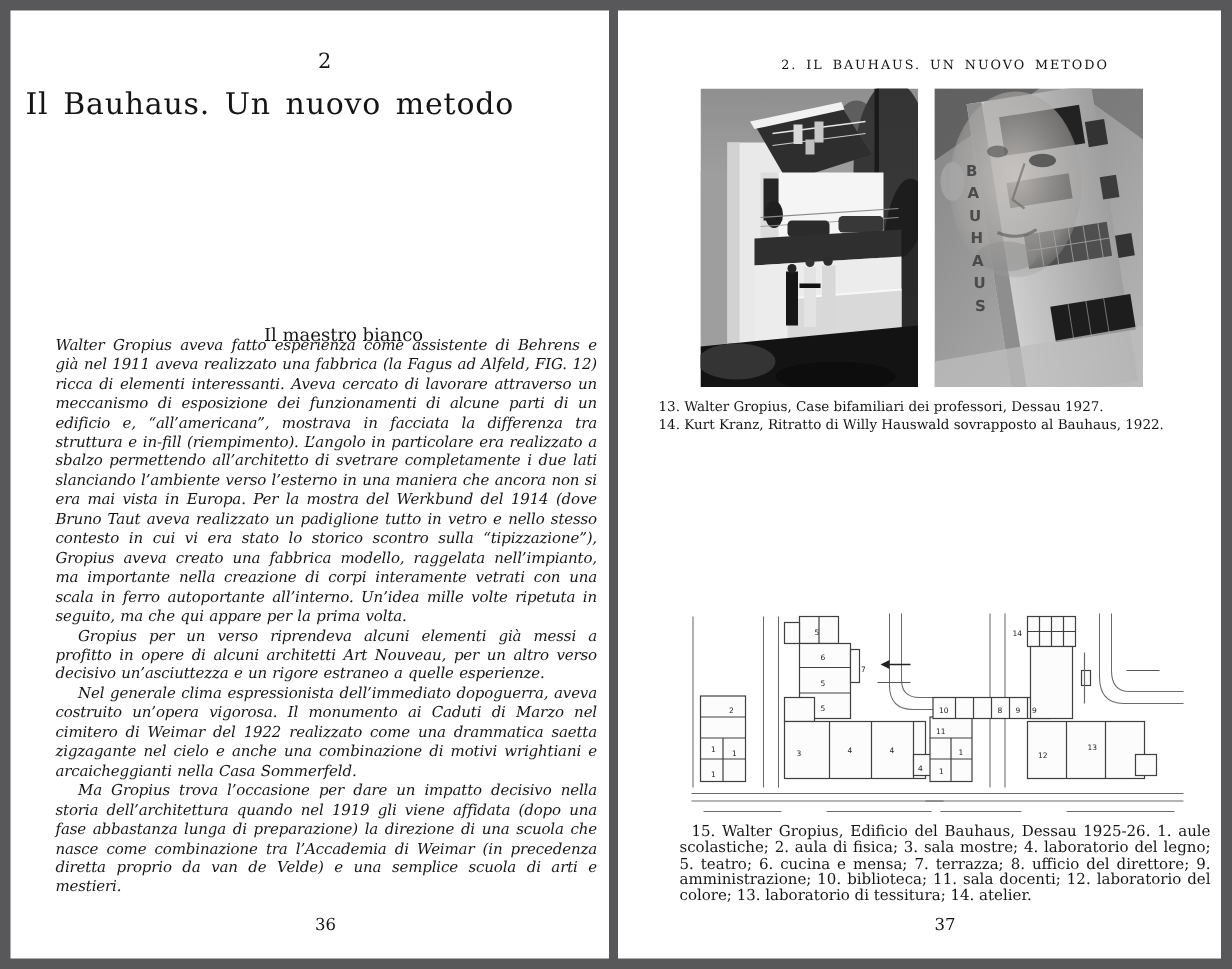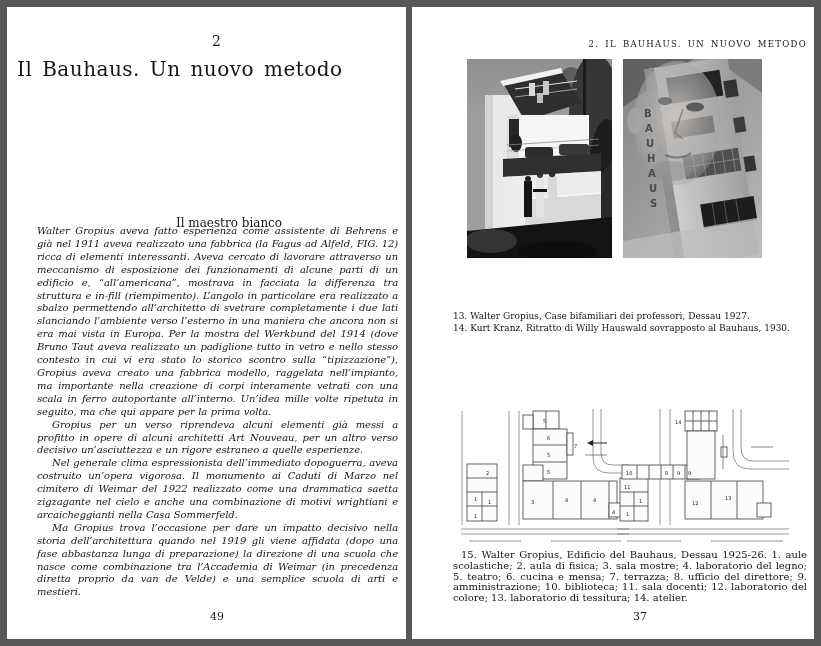--- a/index.html
+++ b/index.html
@@ -16,56 +16,56 @@
               font-size:20px; font-weight:normal; margin:0; letter-spacing:.5px; word-spacing:3px; }
   .secthead { position:absolute; left:30px; width:360px; top:197px; text-align:center;
               font-size:12px; font-weight:normal; margin:12px; }
   .bodytext { position:absolute; left:30px; width:361px; top:218px;font-style:italic; }
   .bodytext p { margin:0; font-size:10px; line-height:12.9px; text-align:justify;
                 letter-spacing:-0.1px; word-spacing:.5px; }
   .bodytext p.ind { text-indent:15px; }
   .pageno { position:absolute; left:30px; width:360px; top:603px; text-align:center; font-size:11px; }
 
   
-  .runhead { position:absolute; left:41px; width:354px; top:32px; text-align:right;
+  .runhead { position:absolute; left:41px; width:354px; top:32px; text-align:center;
              font-size:8.5px; letter-spacing:1.3px; word-spacing:2px; }
   .photo { position:absolute; top:52px; display:block; }
   .photoA { left:55px;  width:145px; height:199px; }
   .photoB { left:211px; width:139px; height:199px; }
-  .figcaps { position:absolute; left:41px; width:354px; top:260px;margin-top:44px; }
+  .figcaps { position:absolute; left:27px; width:354px; top:260px; }
   .figcaps p { margin:0; font-size:9px; line-height:11.5px; }
   .rbody { position:absolute; left:41px; width:354px; top:292px; }
   .rbody p { margin:0; font-size:10px; line-height:12.9px; text-align:justify;
              letter-spacing:-0.1px; word-spacing:.5px; }
   .rbody p.ind { text-indent:15px; }
   .plansvg { position:absolute; left:41px; top:400px; width:356px; height:140px; }
   .plancap { position:absolute; left:41px; width:354px; top:543px; margin:0;
              font-size:10px; line-height:10.8px; text-align:justify; text-indent:8px; }
-  .pageno-r { position:absolute; left:51px; width:354px; top:603px; text-align:center; font-size:11px; }
+  .pageno-r { position:absolute; left:41px; width:354px; top:603px; text-align:center; font-size:11px; }
 
   .plan-num { font-family:"DejaVu Sans","Liberation Sans",sans-serif; font-size:5px; fill:#222; }
   .bh-letter { font-family:"DejaVu Sans","Liberation Sans",sans-serif; font-size:10px;
                font-weight:bold; fill:#424242; opacity:.9; }
 </style>
 </head>
 <body>
 
 <div class="spread">
 
   <div class="page page-left">
     <div class="chapnum">2</div>
     <h1 class="chaptitle">Il Bauhaus. Un nuovo metodo</h1>
     <h2 class="secthead">Il maestro bianco</h2>
     <div class="bodytext">
       <p>Walter Gropius aveva fatto esperienza come assistente di Behrens e già nel 1911 aveva realizzato una fabbrica (la Fagus ad Alfeld, FIG. 12) ricca di elementi interessanti. Aveva cercato di lavorare attraverso un meccanismo di esposizione dei funzionamenti di alcune parti di un edificio e, “all’americana”, mostrava in facciata la differenza tra struttura e in-fill (riempimento). L’angolo in particolare era realizzato a sbalzo permettendo all’architetto di svetrare completamente i due lati slanciando l’ambiente verso l’esterno in una maniera che ancora non si era mai vista in Europa. Per la mostra del Werkbund del 1914 (dove Bruno Taut aveva realizzato un padiglione tutto in vetro e nello stesso contesto in cui vi era stato lo storico scontro sulla “tipizzazione”), Gropius aveva creato una fabbrica modello, raggelata nell’impianto, ma importante nella creazione di corpi interamente vetrati con una scala in ferro autoportante all’interno. Un’idea mille volte ripetuta in seguito, ma che qui appare per la prima volta.</p>
       <p class="ind">Gropius per un verso riprendeva alcuni elementi già messi a profitto in opere di alcuni architetti Art Nouveau, per un altro verso decisivo un’asciuttezza e un rigore estraneo a quelle esperienze.</p>
       <p class="ind">Nel generale clima espressionista dell’immediato dopoguerra, aveva costruito un’opera vigorosa. Il monumento ai Caduti di Marzo nel cimitero di Weimar del 1922 realizzato come una drammatica saetta zigzagante nel cielo e anche una combinazione di motivi wrightiani e arcaicheggianti nella Casa Sommerfeld.</p>
       <p class="ind">Ma Gropius trova l’occasione per dare un impatto decisivo nella storia dell’architettura quando nel 1919 gli viene affidata (dopo una fase abbastanza lunga di preparazione) la direzione di una scuola che nasce come combinazione tra l’Accademia di Weimar (in precedenza diretta proprio da van de Velde) e una semplice scuola di arti e mestieri.</p>
     </div>
-    <div class="pageno">49</div>
+    <div class="pageno">36</div>
   </div>
 
   <div class="page page-right">
     <div class="runhead">2. IL BAUHAUS. UN NUOVO METODO</div>
 
     <svg class="photo photoA" viewBox="0 0 145 199">
       <defs>
         <linearGradient id="skyA" x1="0" y1="0" x2="0" y2="1">
           <stop offset="0" stop-color="#8f8f8f"></stop>
             <stop offset="1" stop-color="#c2c2c2"></stop>
@@ -173,21 +173,21 @@
         <text class="bh-letter" x="24" y="103">H</text>
         <text class="bh-letter" x="25" y="118">A</text>
         <text class="bh-letter" x="26" y="133">U</text>
         <text class="bh-letter" x="27" y="148">S</text>
       </g>
       <polygon points="0,182 139,158 139,199 0,199" fill="#bdbdbd" opacity="0.75"></polygon>
     </svg>
 
     <div class="figcaps">
       <p>13. Walter Gropius, Case bifamiliari dei professori, Dessau 1927.</p>
-      <p>14. Kurt Kranz, Ritratto di Willy Hauswald sovrapposto al Bauhaus, 1930.</p>
+      <p>14. Kurt Kranz, Ritratto di Willy Hauswald sovrapposto al Bauhaus, 1922.</p>
     </div>
 
     <div class="rbody">
     </div>
 
     <svg class="plansvg" viewBox="0 0 356 140">
       <g stroke="#3f3f3f" stroke-width="0.8" fill="#fcfcfc">
 
         <g transform="translate(8,0)">
           <g stroke="#6a6a6a" stroke-width="0.7" fill="none">

